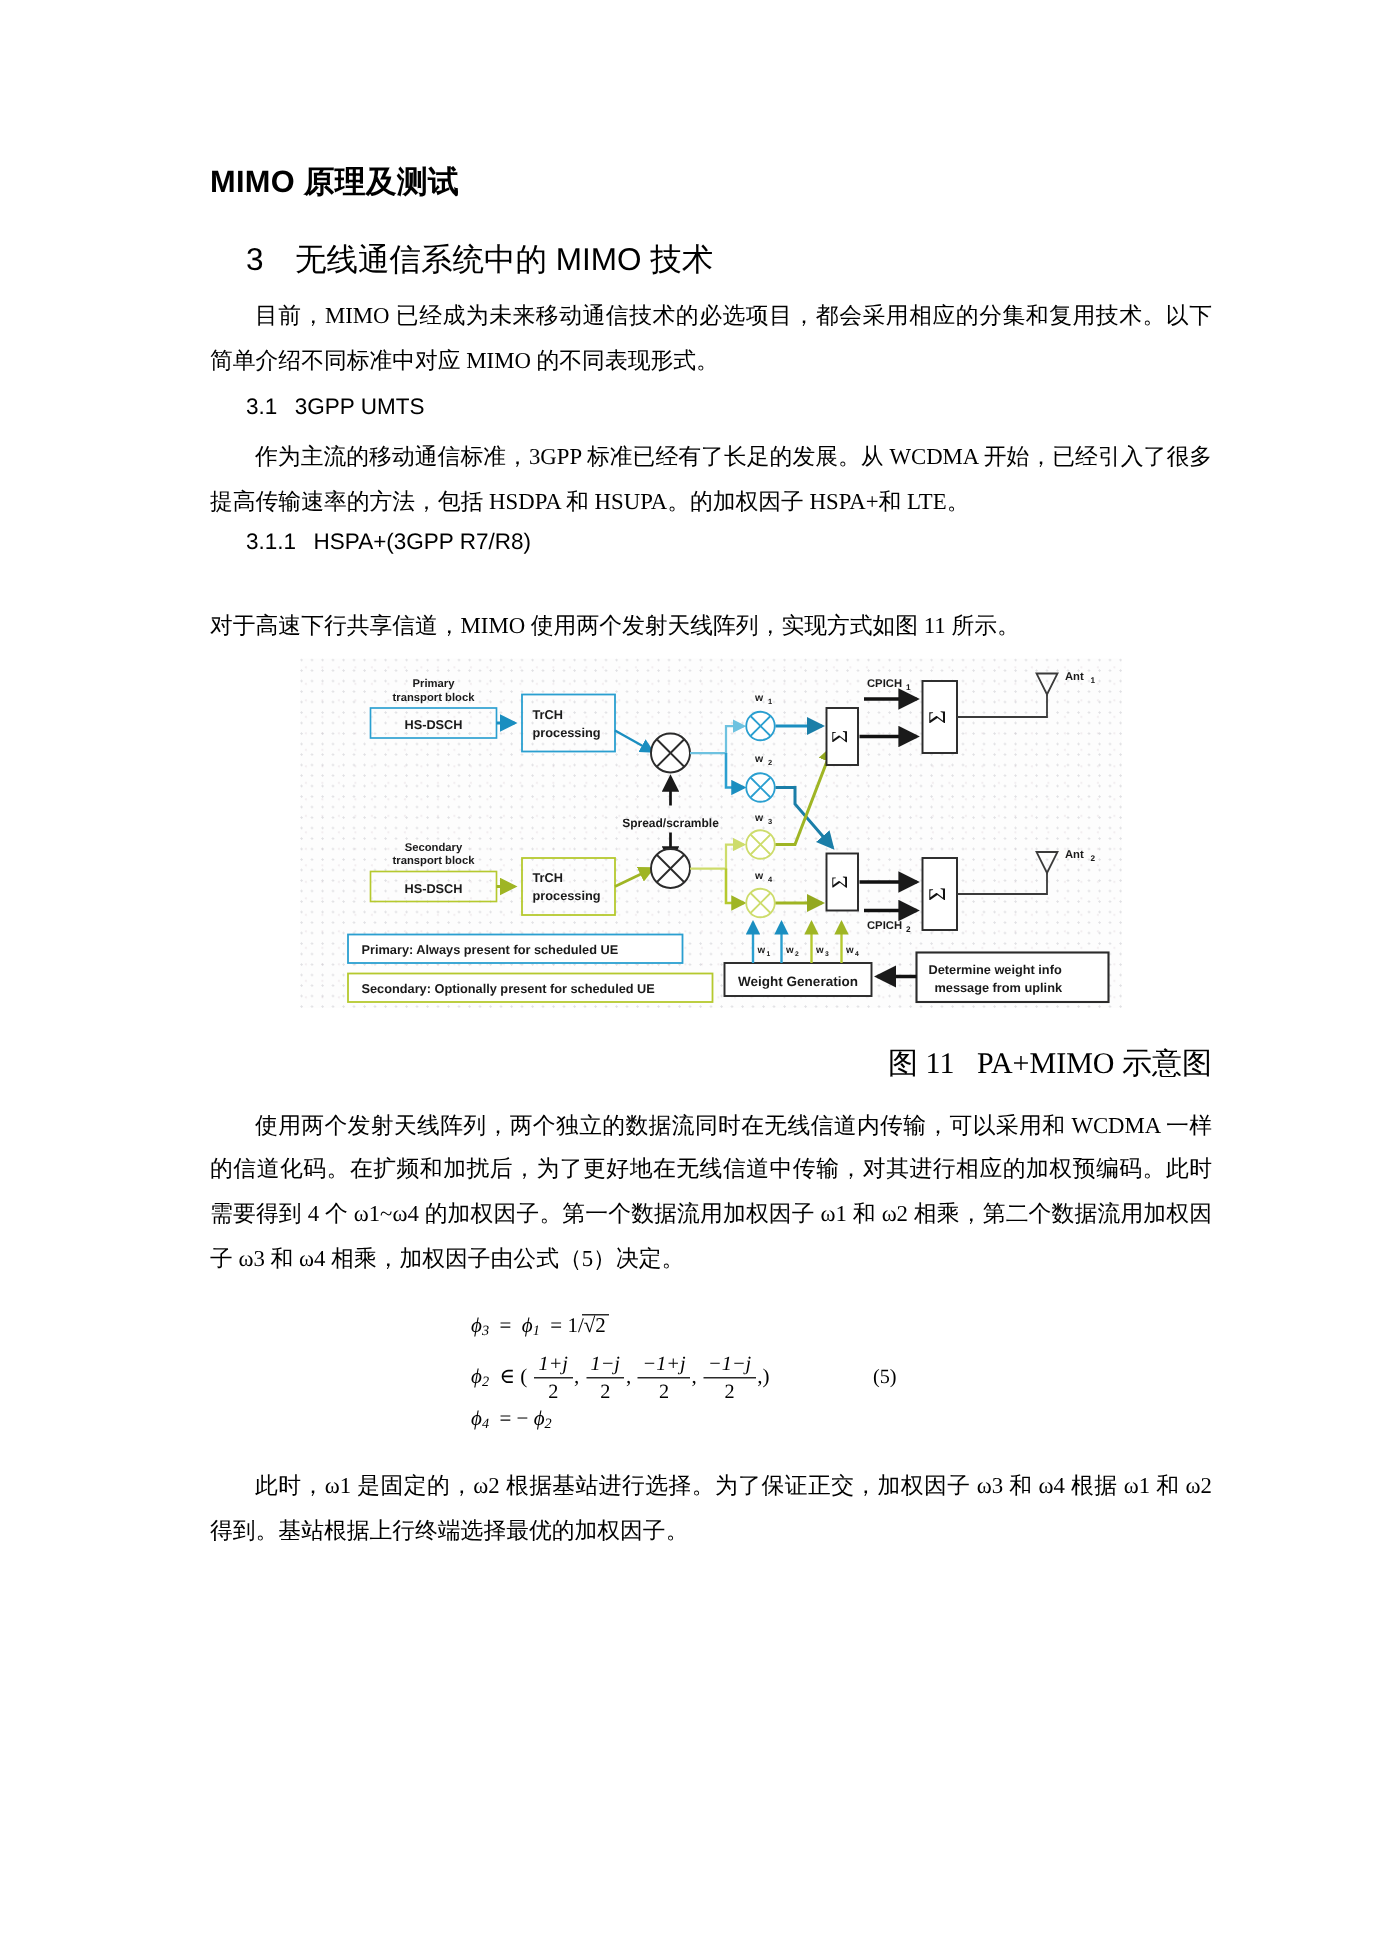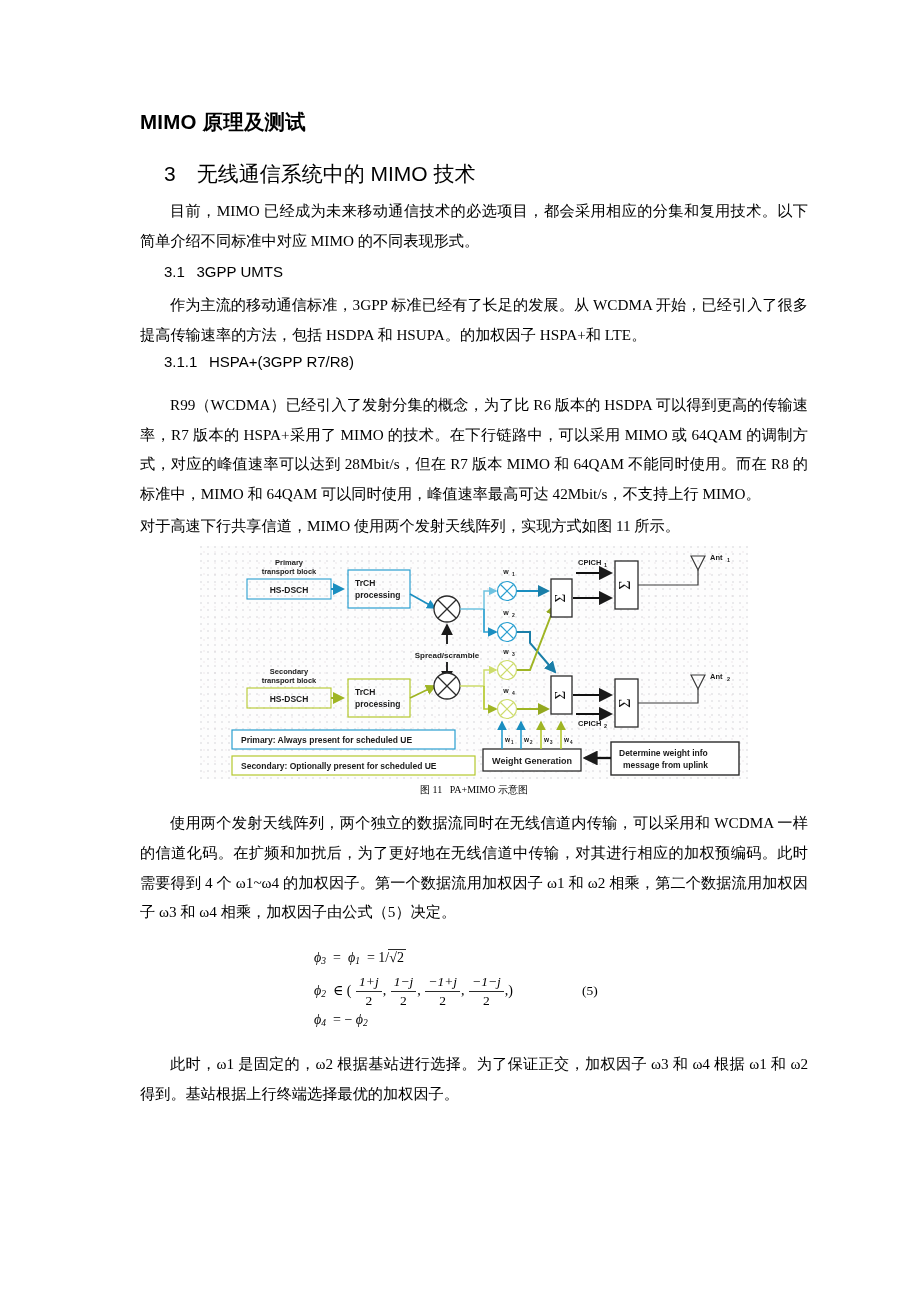--- a/index.html
+++ b/index.html
@@ -42,21 +42,21 @@
   .heading-lvl3 {
     font-family: "Liberation Sans", "DejaVu Sans", sans-serif;
     font-size: 15px;
     margin: 6px 0 7px 0;
     padding-left: 24px;
     line-height: 1.45;
   }
   .heading-num3 {
     font-family: "Liberation Sans", "DejaVu Sans", sans-serif;
     font-size: 15px;
-    margin: 0 0 8px 0;
+    margin: 0 0 21px 0;
     padding-left: 24px;
     line-height: 1.45;
   }
 
   p.body-text {
     font-size: 15.2px;
     line-height: 1.95;
     margin: 0 0 2px 0;
     text-align: justify;
     text-justify: inter-ideograph;
@@ -82,23 +82,23 @@
     height: 233px;
     background: #fdfdfd;
     background-image:
       radial-gradient(circle at 1px 1px, rgba(160,160,170,0.30) 0.6px, transparent 0.9px),
       radial-gradient(circle at 4px 6px, rgba(200,180,190,0.22) 0.6px, transparent 0.9px);
     background-size: 7px 7px, 11px 11px;
   }
   .figure svg { display:block; position:absolute; top:0; left:0; }
 
   .fig-caption {
-    text-align: center;
-    font-size: 10px;
-    margin: 2px 0 0 0;
+    text-align: right;
+    font-size: 20px;
+    margin: 19px 0 0 0;
     line-height: 1.8;
   }
 
   
   .formula-block {
     margin: 22px 0 10px 0;
     display: flex;
     justify-content: center;
   }
   .formula {
@@ -159,21 +159,20 @@
   <p class="body-text indent">目前，MIMO 已经成为未来移动通信技术的必选项目，都会采用相应的分集和复用技术。以下简单介绍不同标准中对应 MIMO 的不同表现形式。</p>
 
   <div class="heading-lvl3">3.1  3GPP UMTS</div>
 
   <p class="body-text indent">作为主流的移动通信标准，3GPP 标准已经有了长足的发展。从 WCDMA 开始，已经引入了很多提高传输速率的方法，包括 HSDPA 和 HSUPA。的加权因子 HSPA+和 LTE。</p>
 
   <div class="heading-num3">3.1.1  HSPA+(3GPP R7/R8)</div>
 
   <div class="sp-small"></div>
 
-  <p class="body-text indent">R99（WCDMA）已经引入了发射分集的概念，为了比 R6 版本的 HSDPA 可以得到更高的传输速率，R7 版本的 HSPA+采用了 MIMO 的技术。在下行链路中，可以采用 MIMO 或 64QAM 的调制方式，对应的峰值速率可以达到 28Mbit/s，但在 R7 版本 MIMO 和 64QAM 不能同时使用。而在 R8 的标准中，MIMO 和 64QAM 可以同时使用，峰值速率最高可达 42Mbit/s，不支持上行 MIMO。</p>
 
   <p class="body-text noindent">对于高速下行共享信道，MIMO 使用两个发射天线阵列，实现方式如图 11 所示。</p>
 
   <div class="figure-wrap">
     <div class="figure">
       <svg width="548" height="233" viewBox="0 0 548 233" xmlns="http://www.w3.org/2000/svg">
         <defs>
           <marker id="arBlue" markerWidth="6" markerHeight="6" refX="5" refY="3" orient="auto">
             <path d="M0,0 L6,3 L0,6 z" fill="#1a8ec0"></path>
           </marker>

